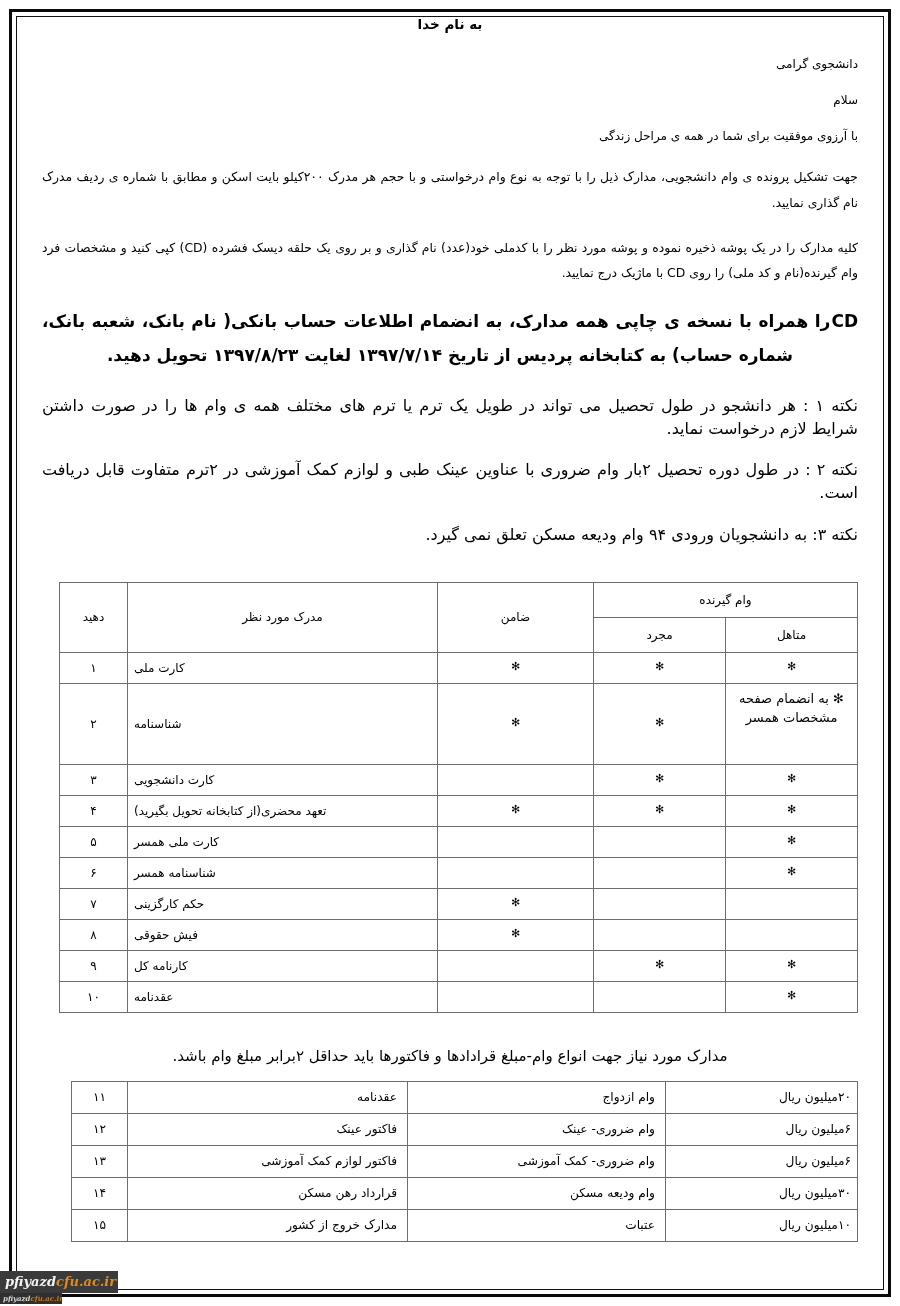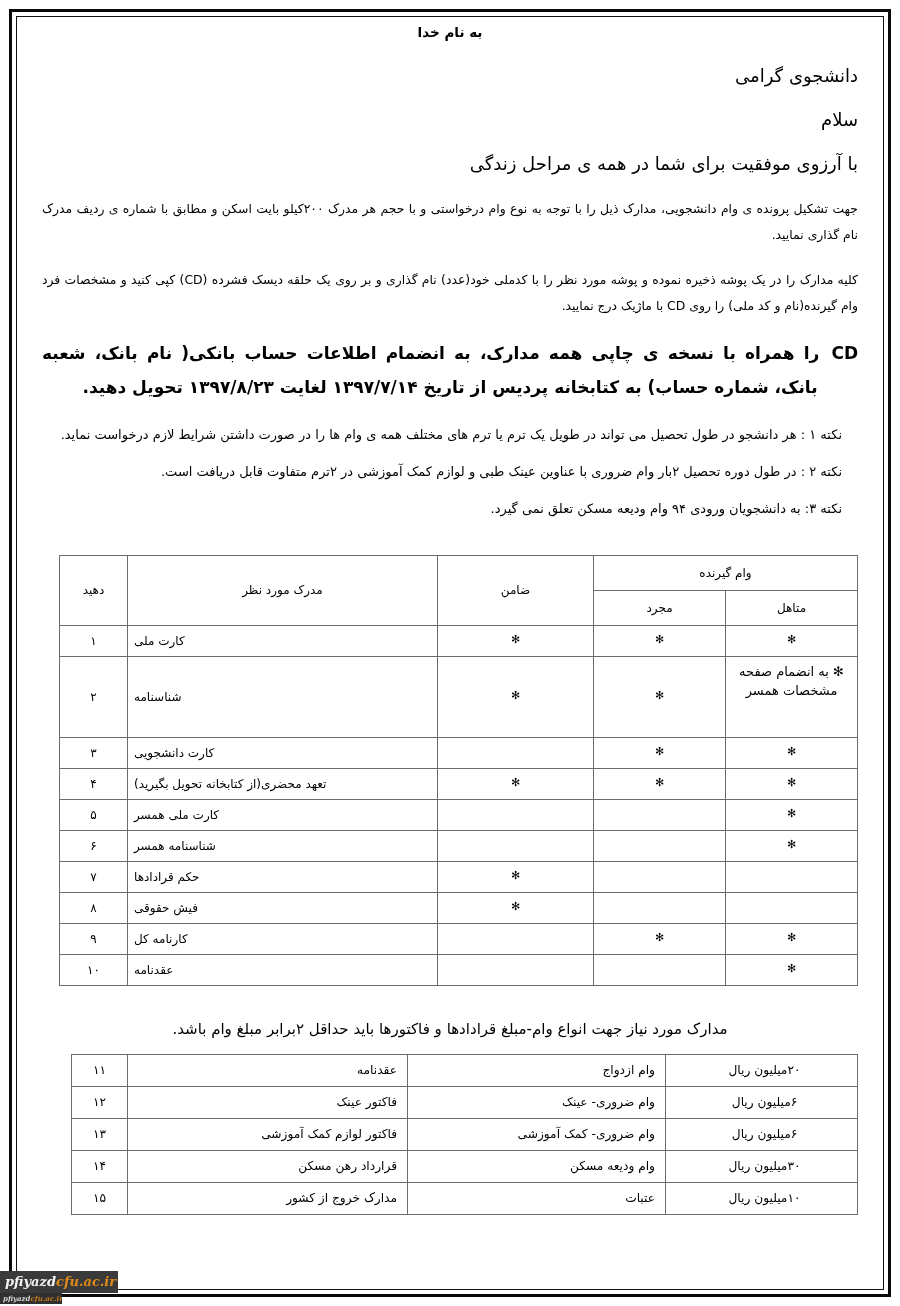--- a/index.html
+++ b/index.html
@@ -34,40 +34,40 @@
     right: 4px;
     bottom: 4px;
     border: 1px solid #111111;
     box-sizing: border-box;
   }
 
   
   .content {
     position: absolute;
     left: 22px;
-    top: 12px;
+    top: 4px;
     width: 856px;
     height: 1270px;
     box-sizing: border-box;
     padding: 4px 20px;
     direction: rtl;
     text-align: right;
   }
 
   .bismillah {
     text-align: center;
     font-size: 13.5px;
     font-weight: 700;
     line-height: 1.3;
     margin: 8px 0 0 0;
     letter-spacing: 0.2px;
   }
 
   .salutation {
-    font-size: 18px;
+    font-size: 12px;
     line-height: 1.35;
     margin: 22px 0 0 0;
   }
   .salutation.second { margin-top: 20px; }
   .salutation.third  { margin-top: 20px; }
 
   .para {
     font-size: 12.4px;
     line-height: 2.05;
     margin: 20px 0 0 0;
@@ -78,27 +78,27 @@
   .headline {
     font-size: 17px;
     font-weight: 700;
     line-height: 2.0;
     margin: 18px 0 0 0;
     text-align: justify;
     text-align-last: center;
   }
   .headline .lead {
     float: right;
-    margin-left: 12px;
+    margin-left: 1px;
   }
 
   .note {
-    font-size: 13px;
+    font-size: 16px;
     line-height: 1.45;
-    margin: 16px;
+    margin: 0;
     text-align: justify;
     text-align-last: right;
   }
   .note-1 { margin-top: 22px; }
   .note-2 { margin-top: 18px; }
   .note-3 { margin-top: 18px; text-align: right; }
 
   
   table.doc-table {
     border-collapse: collapse;
@@ -138,21 +138,21 @@
 
   #amounts-table {
     width: 786px;
     margin: 16px auto 0 32px;
     font-size: 12.2px;
   }
   #amounts-table td { height: 25px; }
   #amounts-table .a-row    { width: 56px; text-align: center; }
   #amounts-table .a-doc    { width: 280px; text-align: right; padding-right: 10px; }
   #amounts-table .a-loan   { width: 258px; text-align: right; padding-right: 10px; }
-  #amounts-table .a-amount { width: 192px; text-align: center;  padding-left: 12px; }
+  #amounts-table .a-amount { width: 192px; text-align: right;  padding-left: 12px; }
 
   .mid-text {
     font-size: 15px;
     margin: 34px 0 0 0;
     text-align: center;
   }
 
   
   .watermark {
     position: absolute;
@@ -285,21 +285,21 @@
         <td class="star">✻</td>
         <td class="star"></td>
         <td class="star"></td>
         <td class="doc-name">شناسنامه همسر</td>
         <td>۶</td>
       </tr>
       <tr>
         <td class="star"></td>
         <td class="star"></td>
         <td class="star">✻</td>
-        <td class="doc-name">حکم قرادادها</td>
+        <td class="doc-name">حکم کارگزینی</td>
         <td>۷</td>
       </tr>
       <tr>
         <td class="star"></td>
         <td class="star"></td>
         <td class="star">✻</td>
         <td class="doc-name">فیش حقوقی</td>
         <td>۸</td>
       </tr>
       <tr>

